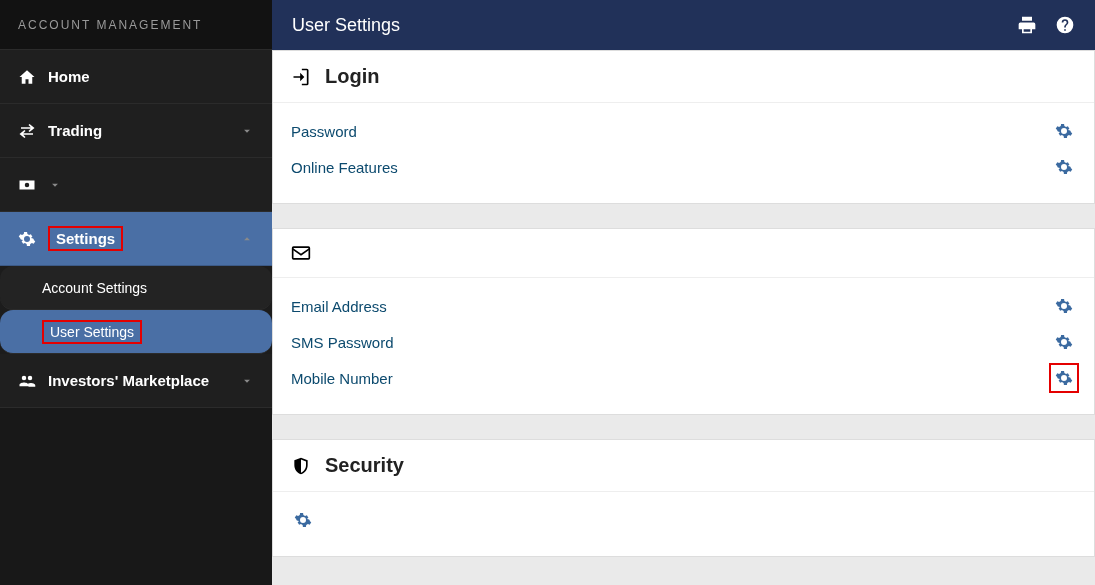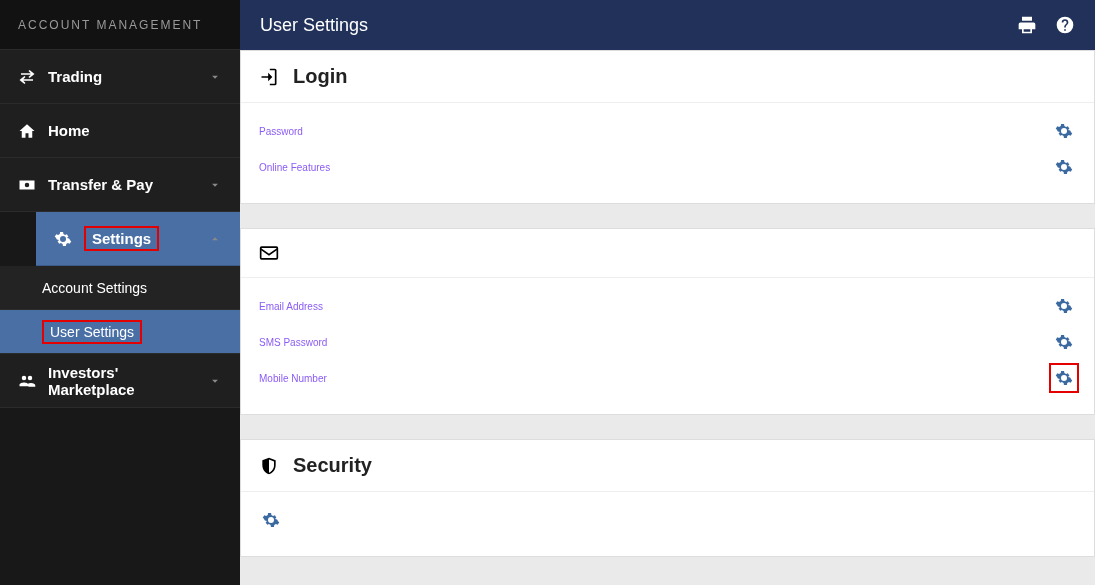--- a/index.html
+++ b/index.html
@@ -6,21 +6,21 @@
   body {
     font-family: "Segoe UI", Arial, sans-serif;
     background: #eaeaea;
     width: 1095px;
     height: 585px;
     overflow: hidden;
     display: flex;
   }
   
   .sidebar {
-    width: 240px;
+    width: 272px;
     background: #181818;
     color: #fff;
     display: flex;
     flex-direction: column;
     height: 585px;
   }
   .sidebar-header {
     height: 50px;
     line-height: 50px;
     padding: 0 18px;
@@ -43,29 +43,29 @@
   }
   .nav-item .icon {
     width: 18px; height: 18px; margin-right: 12px; fill: #fff;
     display: inline-flex; align-items: center; justify-content: center;
   }
   .nav-item .label { flex: 1; font-size: 15px; color: #fff; font-weight: 600; }
   .nav-item .chevron { width: 14px; height: 14px; fill: #8a8a8a; }
   .nav-item.active {
     background: #4a6fa5;
     border-bottom: 1px solid #3c5a87;
-    margin-left: 36px;
   }
   .nav-subpanel { background: #1c1c1c; }
   .nav-subitem {
     height: 44px;
     padding-left: 42px;
     font-size: 14px; color: #fff;
     border-bottom: 1px solid #2b2b2b;
     background: #232323;
+    border-radius: 13px;
   }
   .nav-subitem.active {
     background: #4a6fa5;
   }
   .hl-box {
     border: 2px solid #e40000;
     padding: 2px 6px;
     display: inline-block;
   }
   
@@ -99,21 +99,21 @@
     padding: 14px 18px;
     border-bottom: 1px solid #eee;
     gap: 14px;
   }
   .panel-header .ph-icon { width: 20px; height: 20px; }
   .panel-header .ph-title { font-size: 20px; font-weight: 700; color: #222; }
   .panel-body { padding: 10px 18px 18px 18px; }
   .row {
     display: flex; align-items: center; justify-content: space-between;
     padding: 6px 0;
-    font-size: 10px; color: #8b5cf6;
+    font-size: 15px; color: #0c4a6e;
   }
   .row .row-label { flex: 1; }
   .row .gear-wrap {
     width: 24px; height: 24px;
     display: inline-flex; align-items: center; justify-content: center;
     cursor: pointer;
   }
   .row .gear-wrap svg { width: 18px; height: 18px; fill: #3b6aa0; }
   .row .gear-wrap.hl {
     outline: 2px solid #e40000;
@@ -124,48 +124,47 @@
 </style>
 </head>
 <body>
 
 <div class="sidebar">
   <div class="sidebar-header">ACCOUNT MANAGEMENT</div>
 
   <div class="nav-item">
     <span class="icon">
       <svg viewBox="0 0 24 24">
+          <path d="M12 3l10 9h-3v9h-5v-6h-4v6H5v-9H2z"></path>
+        </svg>
+    </span>
+    <span class="label">Home</span>
+  </div>
+
+  <div class="nav-item">
+    <span class="icon">
+      <svg viewBox="0 0 24 24">
           <path d="M4 7h13l-3-3 1.4-1.4L22 8l-6.6 5.4L14 12l3-3H4zM20 17H7l3 3-1.4 1.4L2 16l6.6-5.4L10 12l-3 3h13z"></path>
         </svg>
     </span>
     <span class="label">Trading</span>
     <span class="chevron">
       <svg viewBox="0 0 24 24">
           <path d="M7 10l5 5 5-5z"></path>
         </svg>
     </span>
   </div>
 
+
   <div class="nav-item">
     <span class="icon">
       <svg viewBox="0 0 24 24">
-          <path d="M12 3l10 9h-3v9h-5v-6h-4v6H5v-9H2z"></path>
-        </svg>
-    </span>
-    <span class="label">Home</span>
-  </div>
-
-
-  <div class="nav-item">
-    <span class="icon">
-      <svg viewBox="0 0 24 24">
           <path d="M2 6h20v12H2zM12 9a3 3 0 100 6 3 3 0 000-6zM4 8h2v2H4zM18 14h2v2h-2z"></path>
         </svg>
     </span>
-    <span class="label">Transfer &amp; Pay</span>
     <span class="chevron">
       <svg viewBox="0 0 24 24">
           <path d="M7 10l5 5 5-5z"></path>
         </svg>
     </span>
   </div>
 
   <div class="nav-item active">
     <span class="icon">
       <svg viewBox="0 0 24 24">

